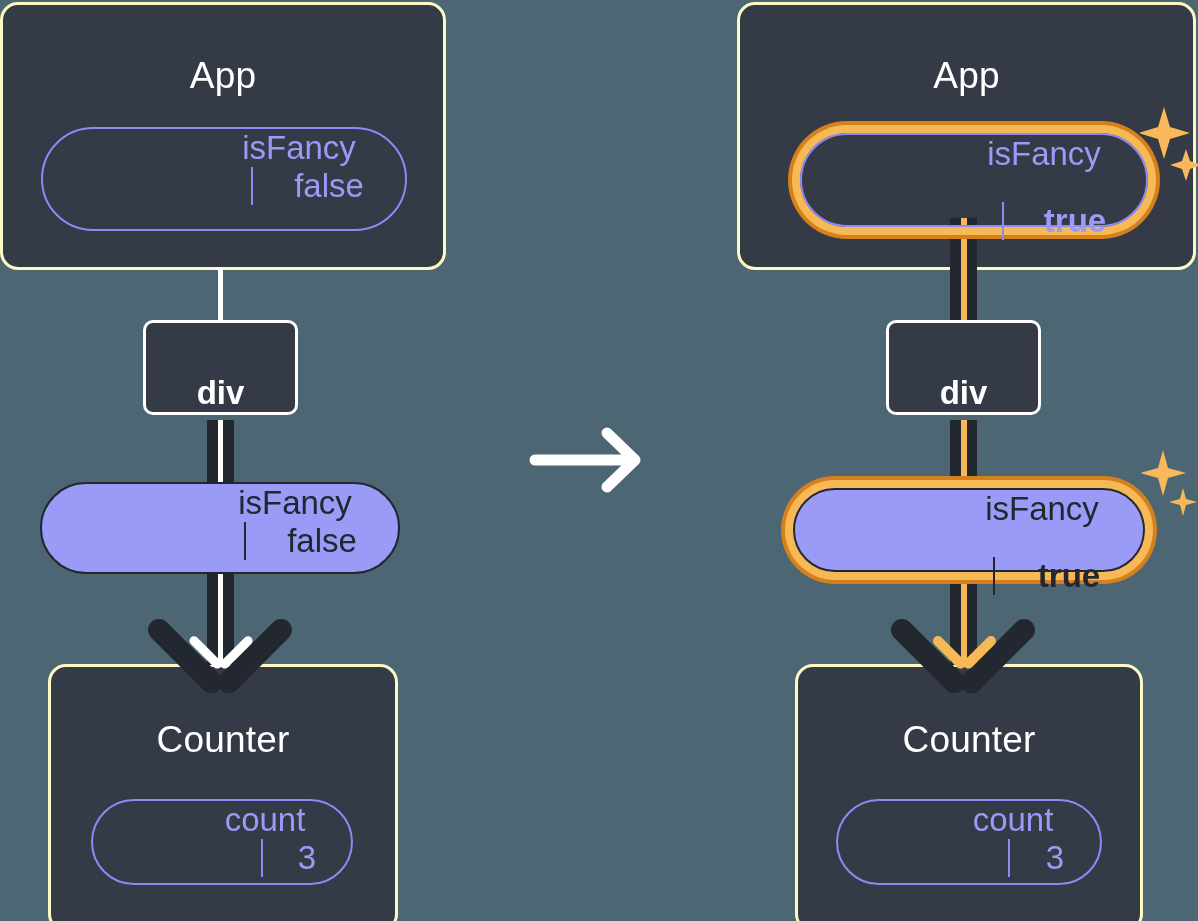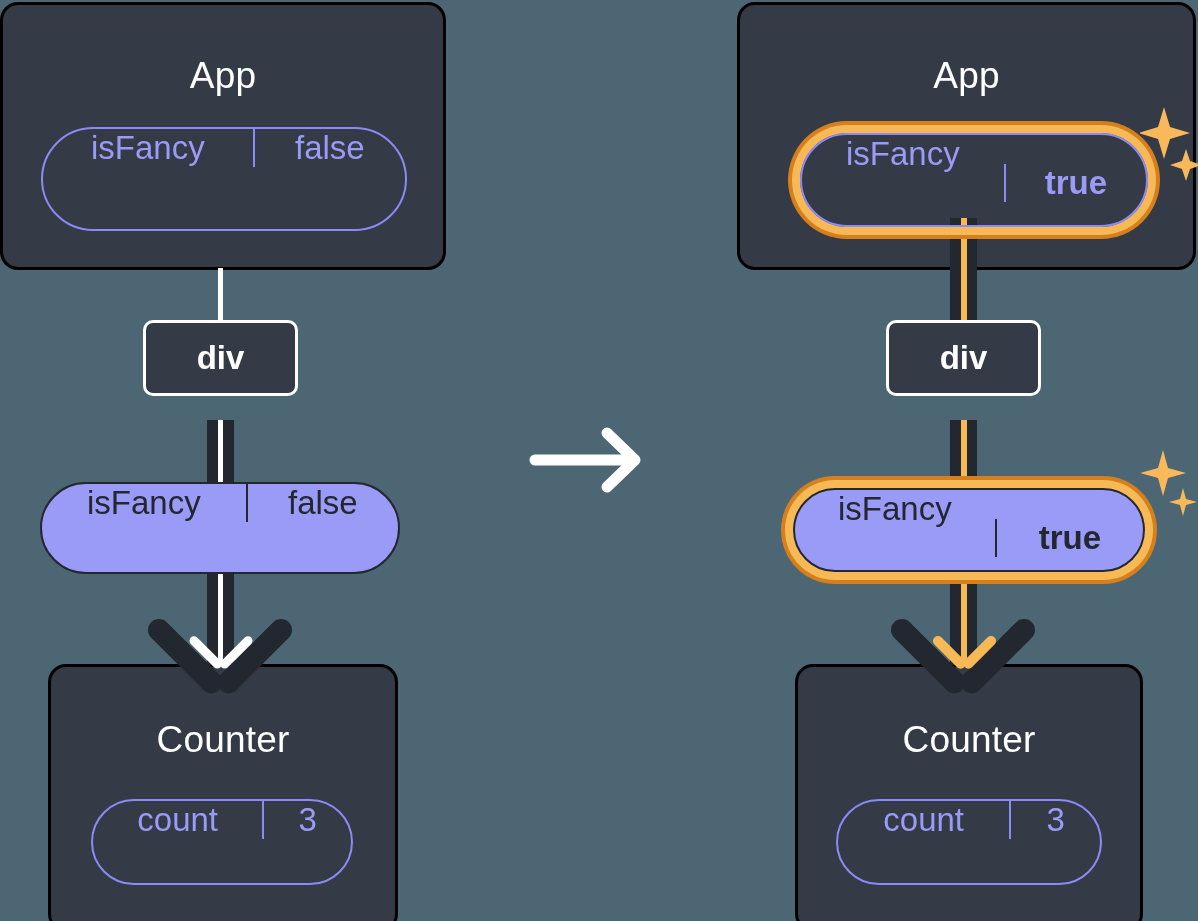--- a/index.html
+++ b/index.html
@@ -17,21 +17,21 @@
     height: 921px;
   }
   .panel { position: absolute; top: 0; height: 921px; }
   .panel.left  { left: 0;   width: 450px; }
   .panel.right { left: 735px; width: 463px; }
 
   
   .compbox {
     position: absolute;
     background: #343a46;
-    border: 3px solid #000000;
+    border: 3px solid #fef9c3;
     border-radius: 18px;
     box-sizing: border-box;
   }
   .compbox .title {
     position: absolute;
     left: 0; right: 0;
     text-align: center;
     color: #ffffff;
     font-size: 37px;
     letter-spacing: 0.2px;
@@ -41,40 +41,41 @@
   .appbox { width: 446px; height: 268px; left: 0; top: 2px; }
   .appbox .title { top: 50px; }
 
   
   .counterbox { width: 350px; height: 268px; left: 48px; top: 664px; }
   .counterbox .title { top: 700px; }
 
   
   .divbox {
     position: absolute;
-    width: 155px; height: 76px;
+    width: 155px; height: 95px;
     background: #343a46;
     border: 3px solid #ffffff;
     border-radius: 10px;
     box-sizing: border-box;
-    display: flex; align-items: center; justify-content: center;
+    display: flex; align-items: flex-end; justify-content: center;
     color: #ffffff;
     font-size: 33px;
     font-weight: bold;
     z-index: 6;
   }
 
   
   .pill {
     position: absolute;
     box-sizing: border-box;
     display: flex;
-    align-items: flex-start;
+    align-items: flex-end;
     border-radius: 999px;
     z-index: 7;
+    flex-direction: column;
   }
   .pill .cell {
     display: flex; align-items: center; justify-content: center;
     font-size: 33px;
     box-sizing: border-box;
     white-space: nowrap;
   }
 
   
   .pill.outline {

